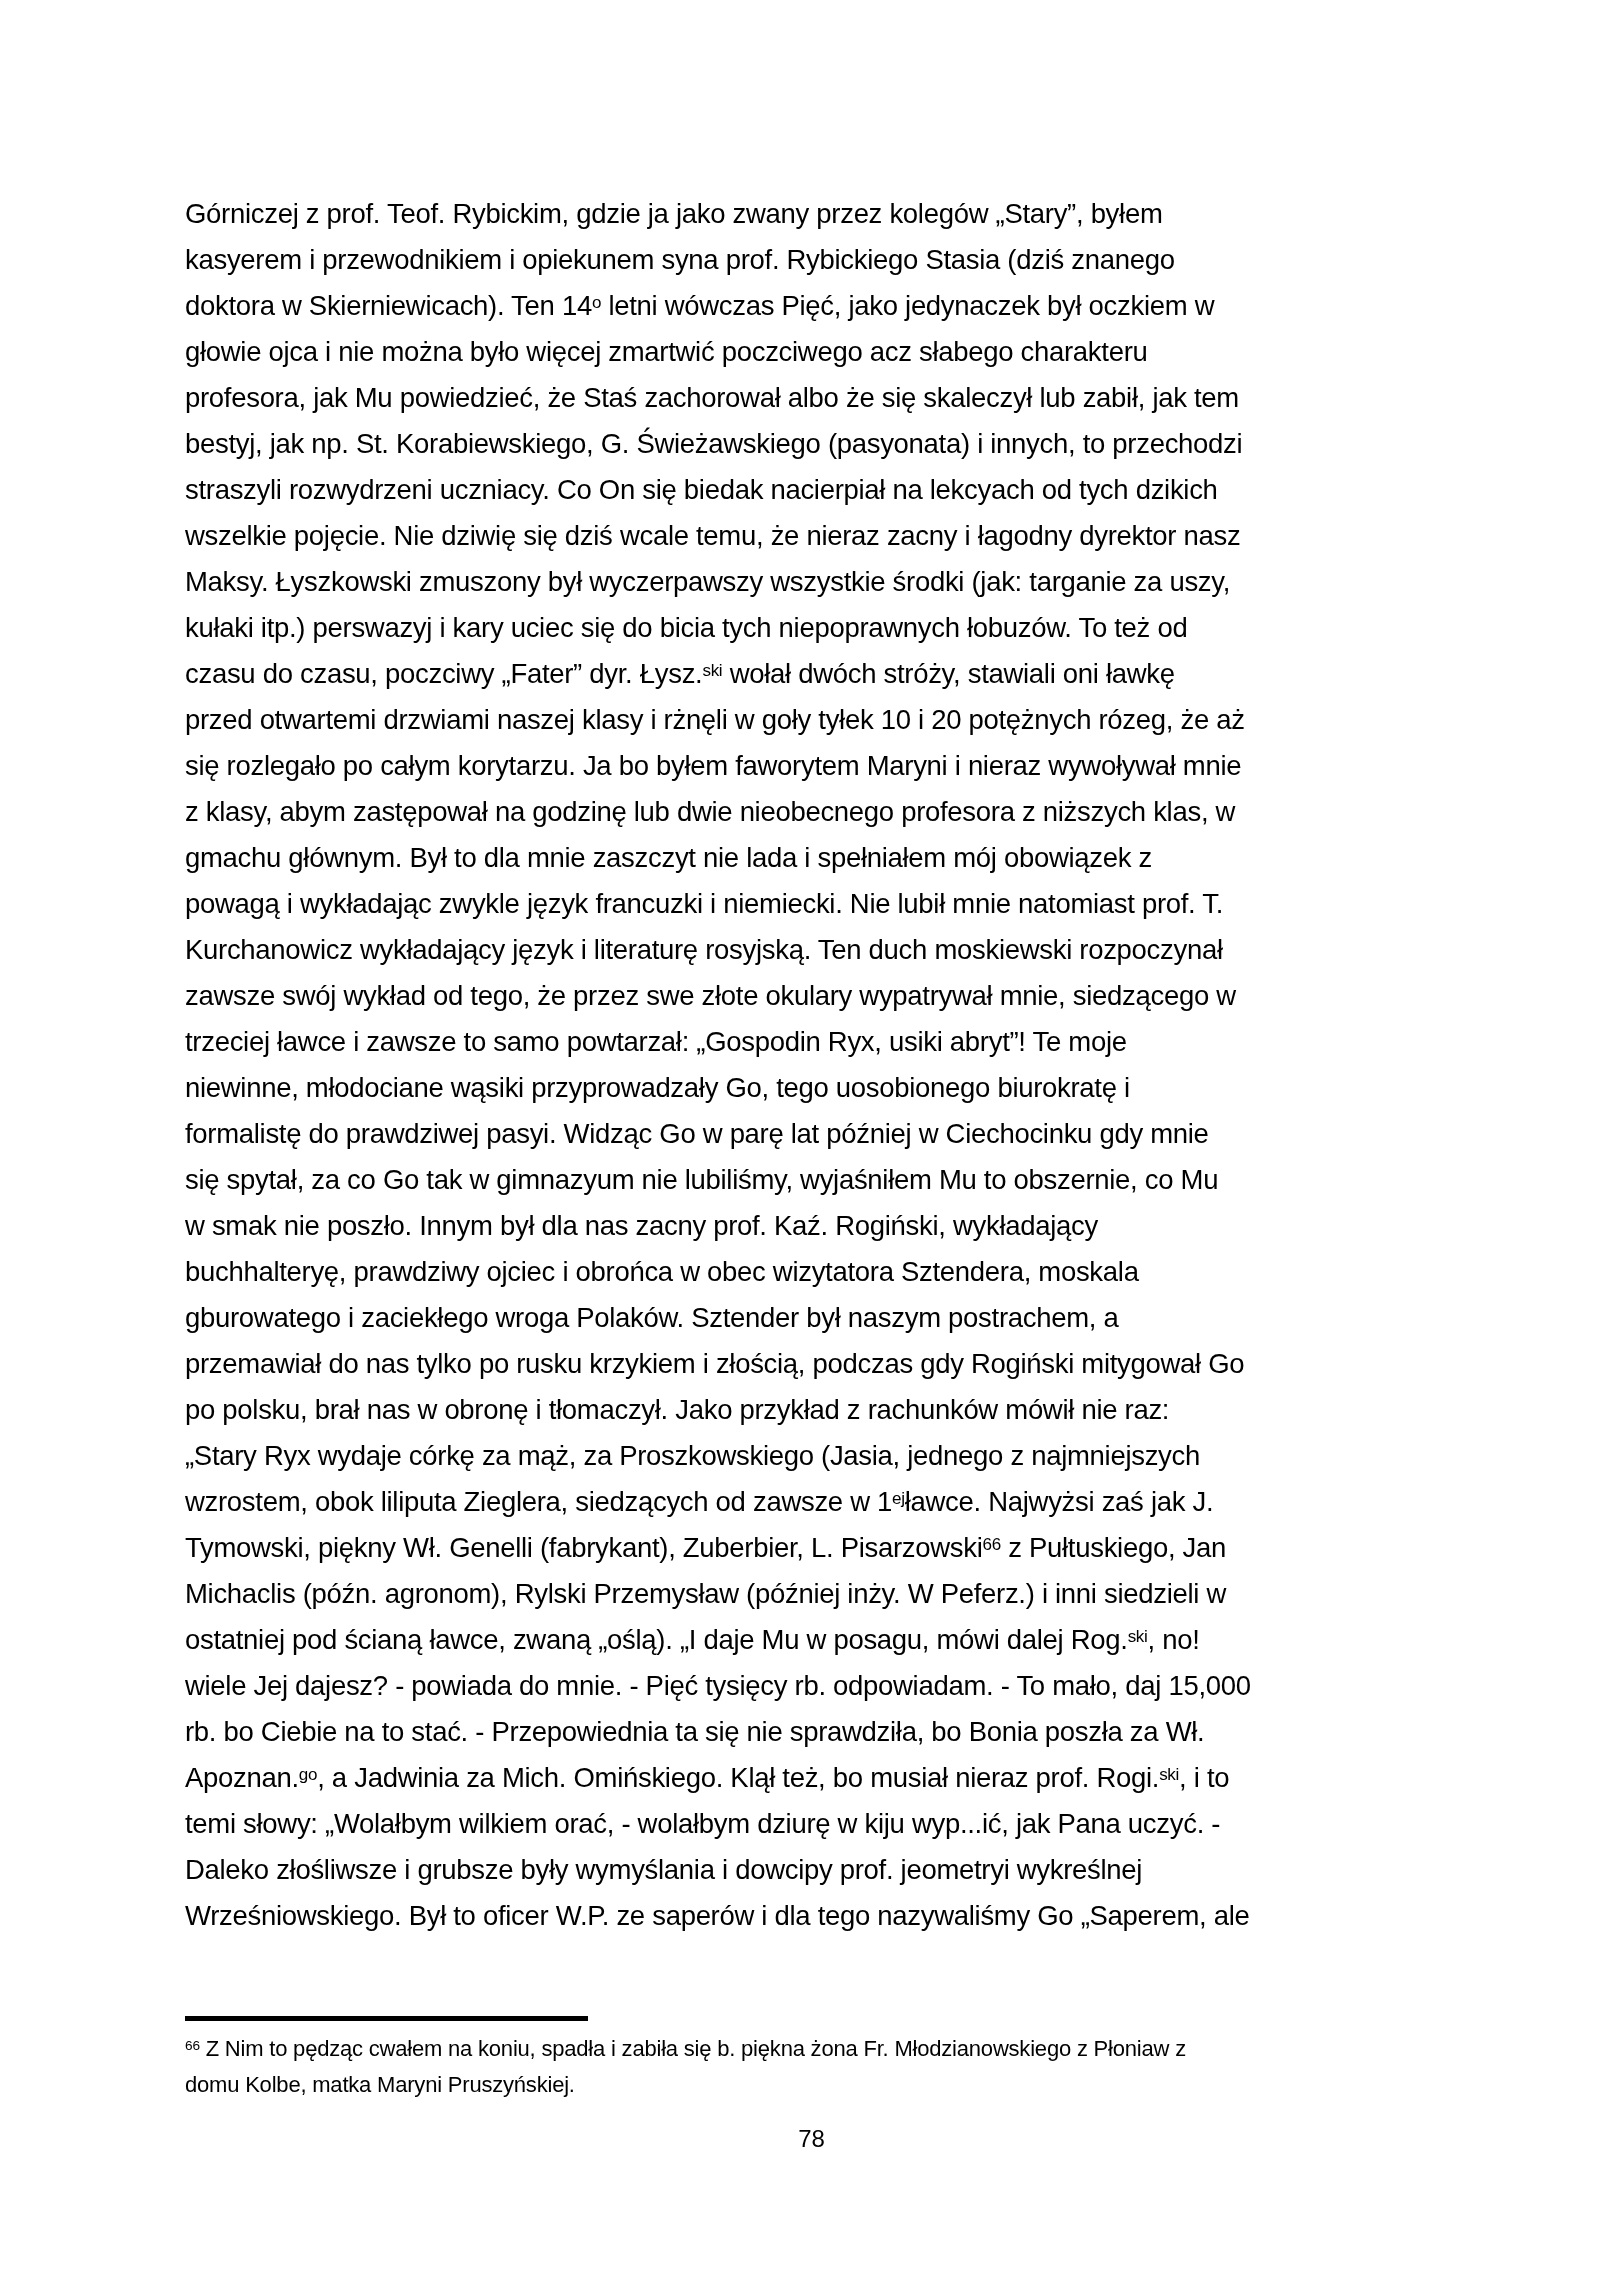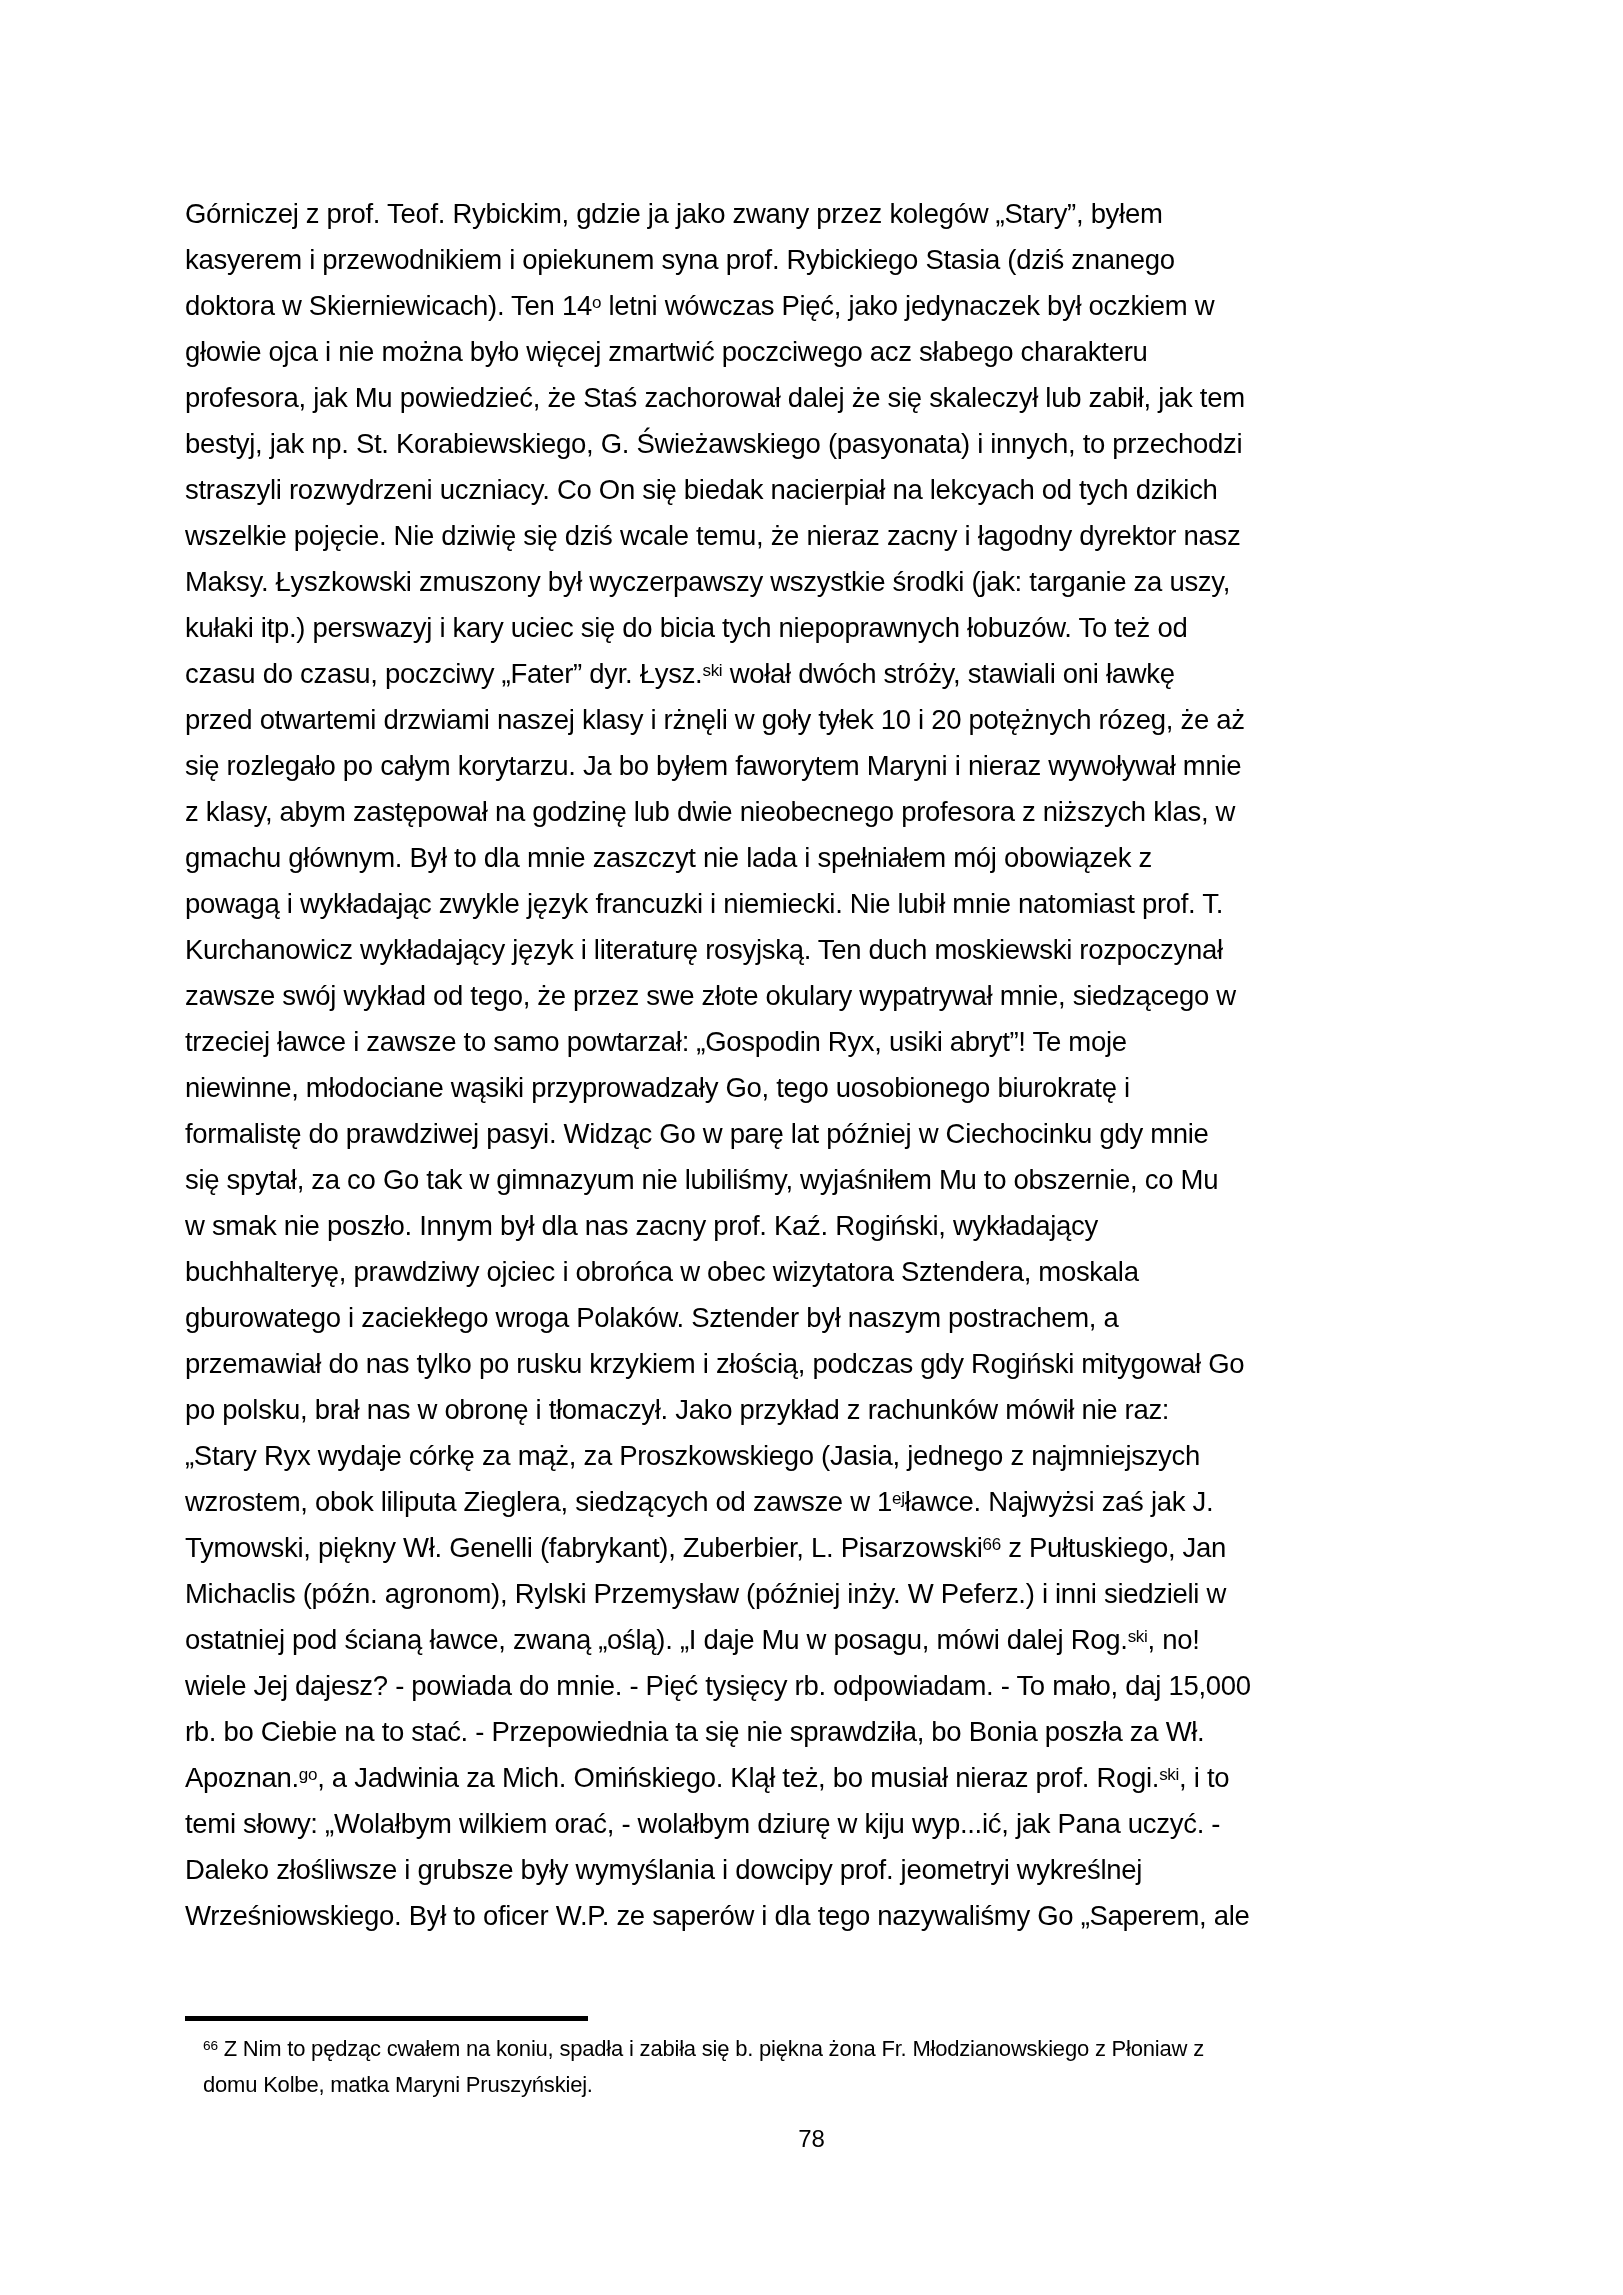--- a/index.html
+++ b/index.html
@@ -47,42 +47,41 @@
   }
   .footnote {
     position: absolute;
     left: 185px;
     top: 2031px;
     width: 1259px;
     font-size: 22px;
     line-height: 36px;
     letter-spacing: -0.2px;
     white-space: nowrap;
-    margin-left: 18px;
   }
   .page-number {
     position: absolute;
     left: 0;
     top: 2122px;
     width: 1623px;
     text-align: center;
     font-size: 24px;
     line-height: 33px;
   }
 </style>
 </head>
 <body>
 
 <div class="page">
   <div class="body-text">
       <div class="line"><span>Górniczej z prof. Teof. Rybickim, gdzie ja jako zwany przez kolegów „Stary”, byłem</span></div>
       <div class="line"><span>kasyerem i przewodnikiem i opiekunem syna prof. Rybickiego Stasia (dziś znanego</span></div>
       <div class="line"><span>doktora w Skierniewicach). Ten 14</span><sup>o</sup><span> letni wówczas Pięć, jako jedynaczek był oczkiem w</span></div>
       <div class="line"><span>głowie ojca i nie można było więcej zmartwić poczciwego acz słabego charakteru</span></div>
-      <div class="line"><span>profesora, jak Mu powiedzieć, że Staś zachorował dalej że się skaleczył lub zabił, jak tem</span></div>
+      <div class="line"><span>profesora, jak Mu powiedzieć, że Staś zachorował albo że się skaleczył lub zabił, jak tem</span></div>
       <div class="line"><span>bestyj, jak np. St. Korabiewskiego, G. Świeżawskiego (pasyonata) i innych, to przechodzi</span></div>
       <div class="line"><span>straszyli rozwydrzeni uczniacy. Co On się biedak nacierpiał na lekcyach od tych dzikich</span></div>
       <div class="line"><span>wszelkie pojęcie. Nie dziwię się dziś wcale temu, że nieraz zacny i łagodny dyrektor nasz</span></div>
       <div class="line"><span>Maksy. Łyszkowski zmuszony był wyczerpawszy wszystkie środki (jak: targanie za uszy,</span></div>
       <div class="line"><span>kułaki itp.) perswazyj i kary uciec się do bicia tych niepoprawnych łobuzów. To też od</span></div>
       <div class="line"><span>czasu do czasu, poczciwy „Fater” dyr. Łysz.</span><sup>ski</sup><span> wołał dwóch stróży, stawiali oni ławkę</span></div>
       <div class="line"><span>przed otwartemi drzwiami naszej klasy i rżnęli w goły tyłek 10 i 20 potężnych rózeg, że aż</span></div>
       <div class="line"><span>się rozlegało po całym korytarzu. Ja bo byłem faworytem Maryni i nieraz wywoływał mnie</span></div>
       <div class="line"><span>z klasy, abym zastępował na godzinę lub dwie nieobecnego profesora z niższych klas, w</span></div>
       <div class="line"><span>gmachu głównym. Był to dla mnie zaszczyt nie lada i spełniałem mój obowiązek z</span></div>

